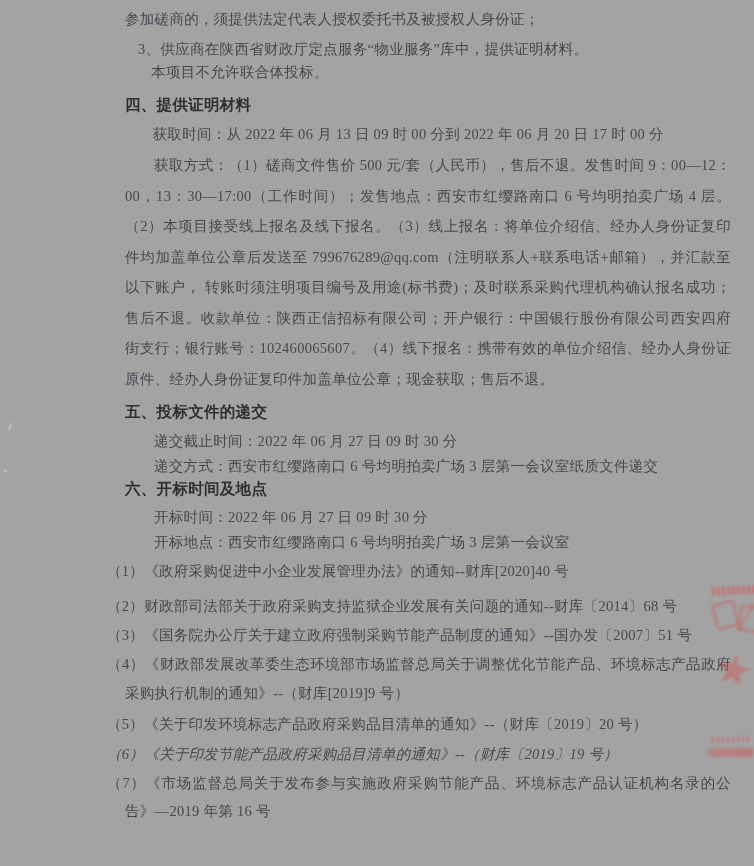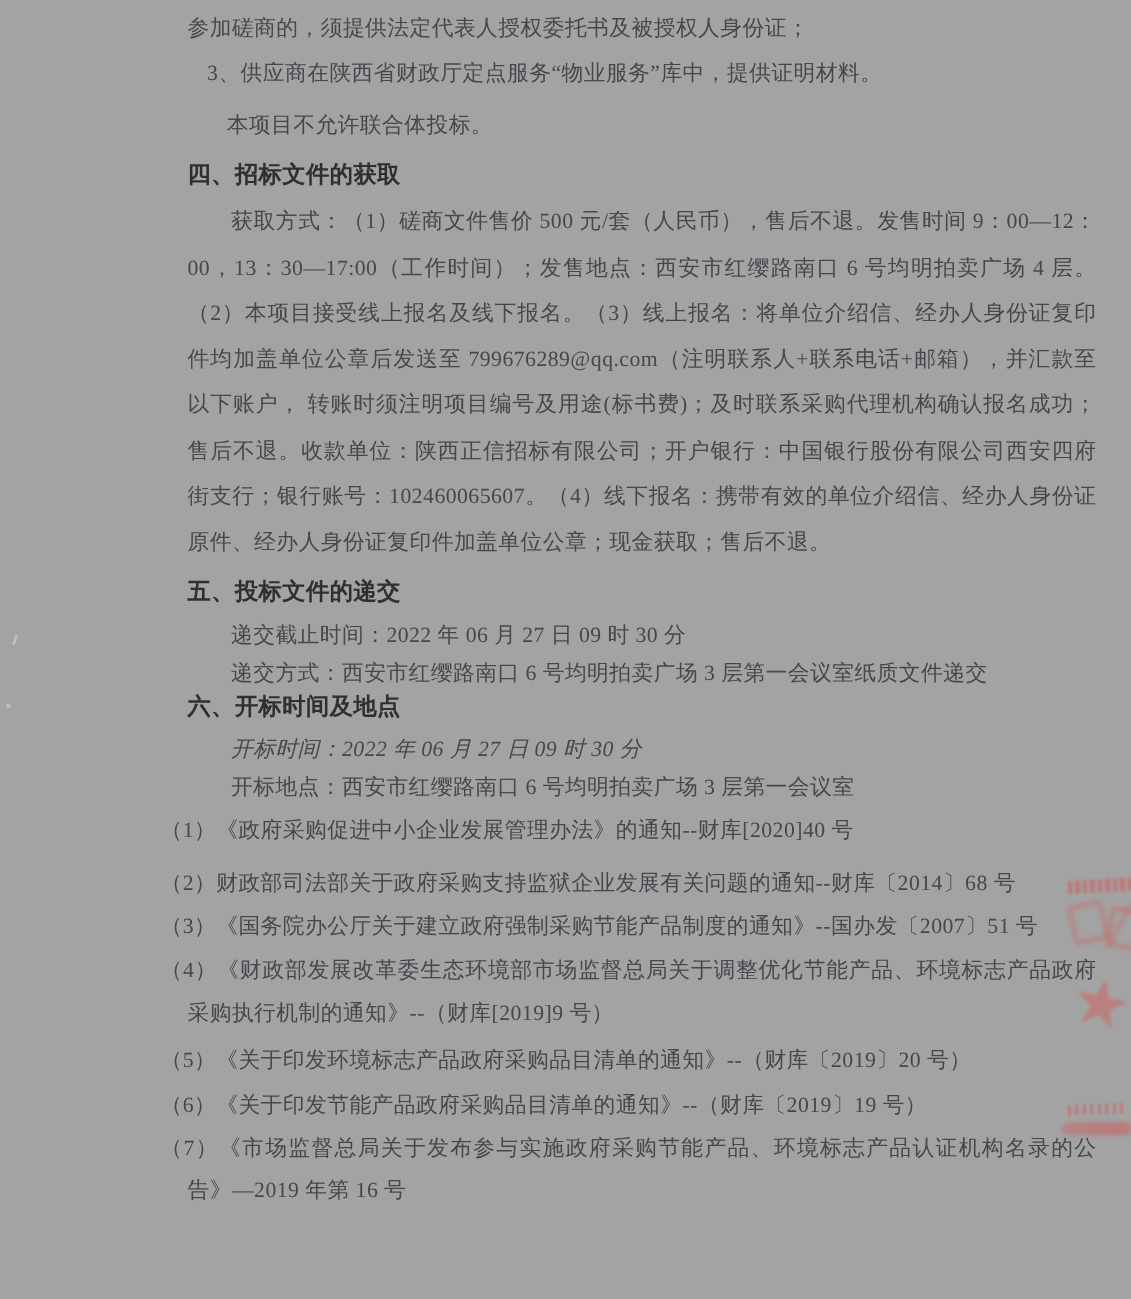--- a/index.html
+++ b/index.html
@@ -80,52 +80,53 @@
 </head>
 <body>
 
 <div class="page">
   <div class="doc">
 
     <p class="body-line cont-line" style="margin-top:4px;">参加磋商的，须提供法定代表人授权委托书及被授权人身份证；</p>
 
     <p class="body-line indent-small" style="margin-top:8px;">3、供应商在陕西省财政厅定点服务“物业服务”库中，提供证明材料。</p>
 
-    <p class="body-line indent-mid" style="margin-top:13px;">本项目不允许联合体投标。</p>
+    <p class="body-line indent-mid" style="margin-top:1px;">本项目不允许联合体投标。</p>
 
-    <p class="heading" style="margin-top:11px;">四、招标文件的获取</p>
+    <p class="heading" style="margin-top:11px;">四、提供证明材料</p>
 
+    <p class="body-line" style="margin-top:7px;text-indent:1.9em;">获取时间：从 2022 年 06 月 13 日 09 时 00 分到 2022 年 06 月 20 日 17 时 00 分</p>
 
     <p class="para" style="margin-top:5px;">获取方式：（1）磋商文件售价 500 元/套（人民币），售后不退。发售时间 9：00—12：00，13：30—17:00（工作时间）；发售地点：西安市红缨路南口 6 号均明拍卖广场 4 层。（2）本项目接受线上报名及线下报名。（3）线上报名：将单位介绍信、经办人身份证复印件均加盖单位公章后发送至 799676289@qq.com（注明联系人+联系电话+邮箱），并汇款至以下账户， 转账时须注明项目编号及用途(标书费)；及时联系采购代理机构确认报名成功；售后不退。收款单位：陕西正信招标有限公司；开户银行：中国银行股份有限公司西安四府街支行；银行账号：102460065607。（4）线下报名：携带有效的单位介绍信、经办人身份证原件、经办人身份证复印件加盖单位公章；现金获取；售后不退。</p>
 
     <p class="heading" style="margin-top:7px;">五、投标文件的递交</p>
 
     <p class="tight" style="margin-top:6px;">递交截止时间：2022 年 06 月 27 日 09 时 30 分</p>
 
     <p class="tight">递交方式：西安市红缨路南口 6 号均明拍卖广场 3 层第一会议室纸质文件递交</p>
 
     <p class="heading">六、开标时间及地点</p>
 
-    <p class="tight" style="margin-top:5px;font-style:italic;">开标时间：2022 年 06 月 27 日 09 时 30 分</p>
+    <p class="tight" style="margin-top:5px;">开标时间：2022 年 06 月 27 日 09 时 30 分</p>
 
     <p class="tight">开标地点：西安市红缨路南口 6 号均明拍卖广场 3 层第一会议室</p>
 
 
 
     <p class="policy" style="margin-top:3px;">（1）《政府采购促进中小企业发展管理办法》的通知--财库[2020]40 号</p>
 
     <p class="policy" style="margin-top:6px;">（2）财政部司法部关于政府采购支持监狱企业发展有关问题的通知--财库〔2014〕68 号</p>
 
     <p class="policy">（3）《国务院办公厅关于建立政府强制采购节能产品制度的通知》--国办发〔2007〕51 号</p>
 
     <p class="policy" style="line-height:28.5px;">（4）《财政部发展改革委生态环境部市场监督总局关于调整优化节能产品、环境标志产品政府采购执行机制的通知》--（财库[2019]9 号）</p>
 
     <p class="policy" style="margin-top:3px;">（5）《关于印发环境标志产品政府采购品目清单的通知》--（财库〔2019〕20 号）</p>
 
-    <p class="policy" style="margin-top:1px;">（6）《关于印发节能产品政府采购品目清单的通知》--（财库〔2019〕19 号）</p>
+    <p class="policy" style="margin-top:1px;font-style:italic;">（6）《关于印发节能产品政府采购品目清单的通知》--（财库〔2019〕19 号）</p>
 
     <p class="policy" style="line-height:28px;">（7）《市场监督总局关于发布参与实施政府采购节能产品、环境标志产品认证机构名录的公告》—2019 年第 16 号</p>
 
   </div>
 
   <div class="stamp stamp-tinytext"></div>
   <div class="stamp stamp-char a"></div>
   <div class="stamp stamp-char b"></div>
   <div class="stamp stamp-star">★</div>
   <div class="stamp stamp-tinytext2"></div>

